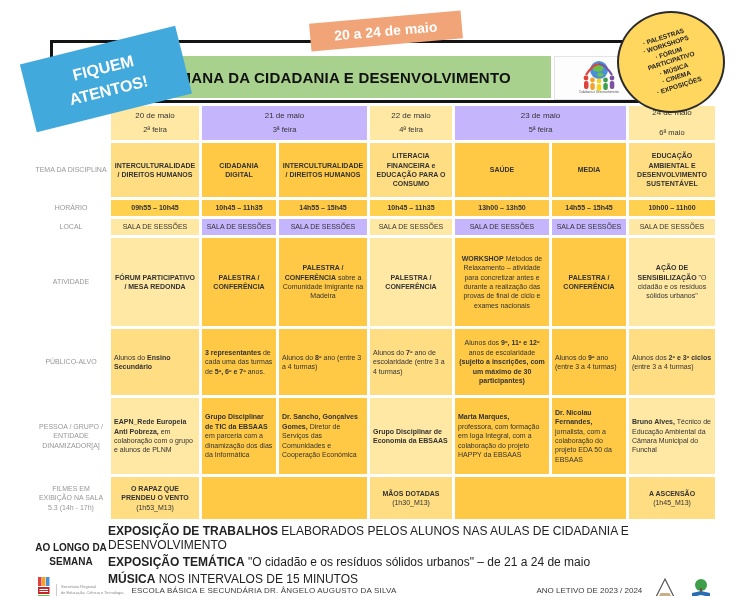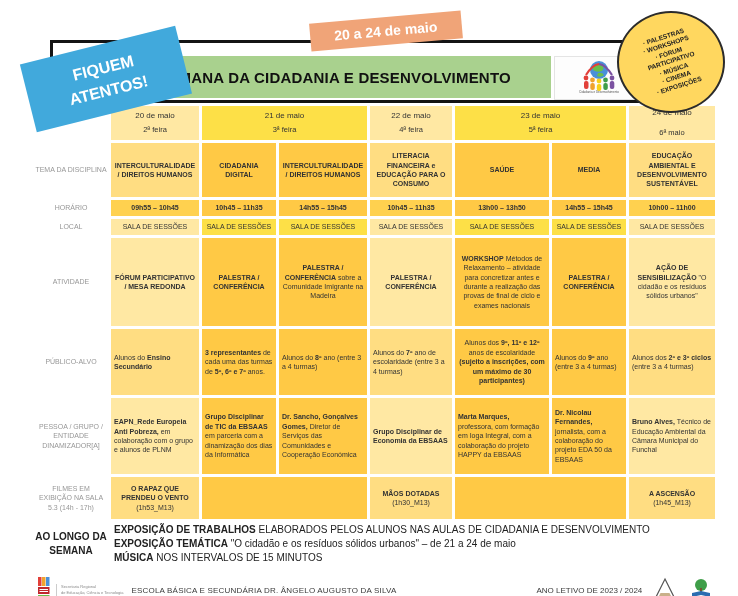--- a/index.html
+++ b/index.html
@@ -28,38 +28,38 @@
          grid-template-columns:74px 88px 74px 88px 82px 94px 74px 86px;
          grid-template-rows:34px 54px 16px 16px 88px 66px 76px 42px;}
   .cell{display:flex;flex-direction:column;align-items:center;justify-content:center;text-align:center;
         padding:2px 3px;font-size:7px;line-height:1.35;color:#333;box-sizing:border-box;}
   .cell.ta-left{align-items:flex-start;text-align:left;}
   .lab{display:flex;align-items:center;justify-content:center;text-align:center;
        font-size:7px;color:#979797;line-height:1.35;padding:1px;box-sizing:border-box;}
   .bg-l{background:#FFE8A3;}   
   .bg-la{background:#FFDD82;}  
   .bg-lh{background:#FFD14F;}  
-  .bg-d{background:#fde047;}   
+  .bg-d{background:#c4b5fd;}   
   .bg-da{background:#FFC945;}  
   .hdr .date{font-size:8px;}
   .hdr .wd{font-size:7.5px;margin-top:3px;}
   .bold{font-weight:700;}
   .rich span.b{font-weight:700;}
 
   
   .cL{grid-column:1;} .c1{grid-column:2;} .c2{grid-column:3;} .c3{grid-column:4;} .c4{grid-column:5;}
   .c5{grid-column:6;} .c6{grid-column:7;} .c7{grid-column:8;gap:6px;}
   .s23{grid-column:3 / span 2;} .s56{grid-column:6 / span 2;}
   .r1{grid-row:1;} .r2{grid-row:2;} .r3{grid-row:3;} .r4{grid-row:4;}
   .r5{grid-row:5;} .r6{grid-row:6;} .r7{grid-row:7;} .r8{grid-row:8;}
 
   
   .along{position:absolute;left:34px;top:521px;width:680px;display:flex;align-items:center;}
   .along .lab2{width:74px;font-size:10px;font-weight:700;color:#222;text-align:center;line-height:1.4;flex:none;}
-  .along .lines{margin-left:6px;font-size:10px;color:#222;}
+  .along .lines{font-size:12px;color:#222;}
   .along .lines div{margin:3px 0;}
 
   
   .footer{position:absolute;left:36px;top:576px;width:678px;display:flex;align-items:center;}
   .gov-caption{font-size:4px;color:#8a8a8a;line-height:1.5;margin-left:4px;border-left:1px solid #ccc;padding-left:4px;}
   .school-name{font-size:8px;color:#3a3a3a;margin-left:8px;letter-spacing:.2px;}
   .year{font-size:8px;color:#3a3a3a;margin-left:auto;}
   .flogo{margin-left:10px;display:flex;flex-direction:column;align-items:center;}
   .eco-caption{font-size:3.5px;color:#1d6b38;font-weight:700;margin-top:0;}
 </style>

